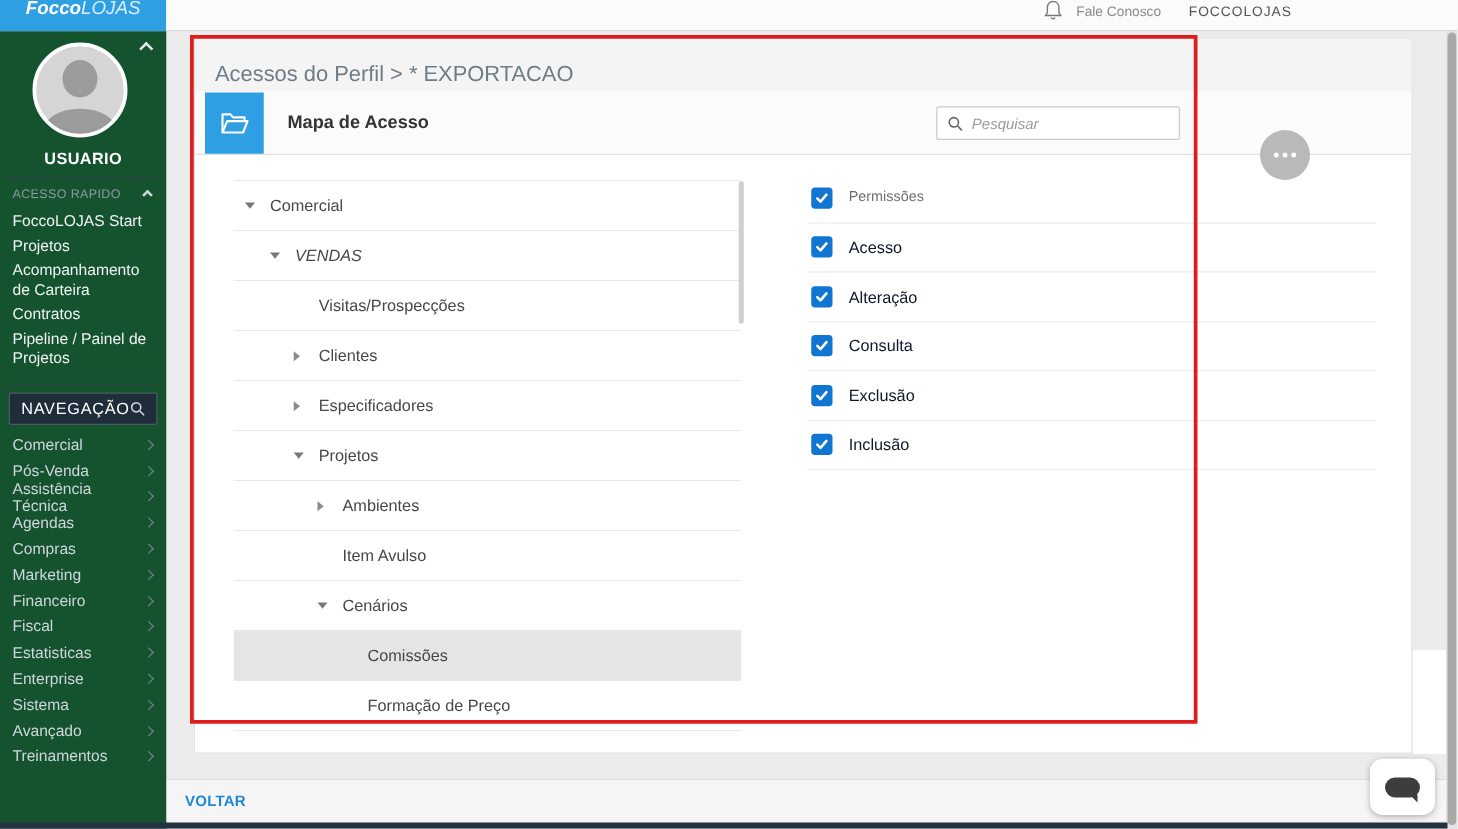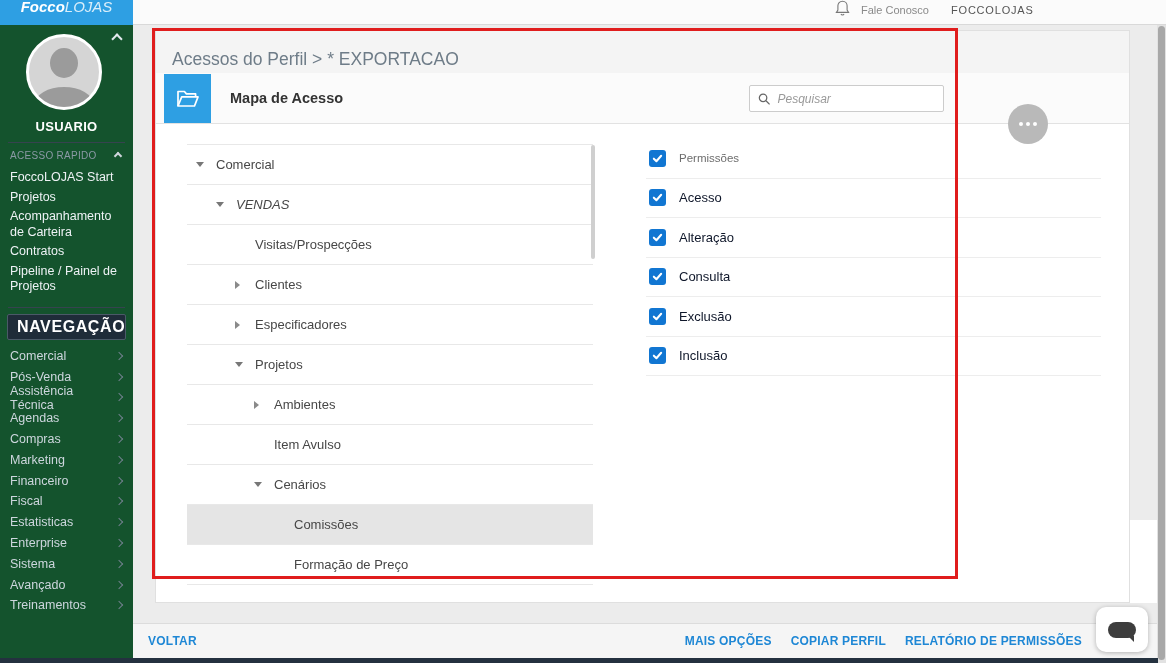--- a/index.html
+++ b/index.html
@@ -55,21 +55,21 @@
     padding:7px 12px 3px 10px; }
   .quick-header span:first-child { font-size:10px; color:#8b99a5; letter-spacing:.3px; }
   .chev-up.small { width:6px; height:6px; border-width:2px; border-color:#cfd6dc; }
   .quick-list { padding:2px 10px 8px 10px; }
   .quick-item { font-size:12.5px; line-height:15.5px; color:#eef2f5; margin:4px 0; cursor:pointer; width:114px; }
   .nav-search {
     margin:6px 7px; height:26px; border:1px solid #4b5a68; border-radius:2px;
     background:#1f2c39; display:flex; align-items:center; justify-content:space-between;
     padding:0 9px; cursor:pointer;
   }
-  .nav-search span { font-size:16px; font-weight:700; color:#fff; letter-spacing:.6px; }
+  .nav-search span { font-size:13px; font-weight:400; color:#fff; letter-spacing:.6px; }
   .nav-list { margin-top:1px; }
   .nav-item { height:20.8px; display:flex; align-items:center; justify-content:space-between;
     padding:0 11px 0 10px; cursor:pointer; }
   .nav-label { font-size:12.5px; color:#cdd6dd; }
   .nav-chev { width:6px; height:6px; border-right:1.5px solid #70808d; border-top:1.5px solid #70808d;
     transform:rotate(45deg); flex-shrink:0; }
   
   .card {
     position:absolute; left:155px; top:30px; width:975px; height:573px;
     background:#fff; border:1px solid #e0e0e0; z-index:1;
@@ -409,25 +409,20 @@
     </div>
 </main>
 
 <div class="fab-ellipsis">
   <span class="dots"></span>
 </div>
 <div class="white-notch"></div>
 
 <footer class="bottombar">
   <span class="footer-link voltar">VOLTAR</span>
-  <div class="footer-right">
-    <span class="footer-link">MAIS OPÇÕES</span>
-    <span class="footer-link">COPIAR PERFIL</span>
-    <span class="footer-link">RELATÓRIO DE PERMISSÕES</span>
-  </div>
 </footer>
 
 <div class="chat-fab">
   <span class="chat-bubble"></span>
 </div>
 <div class="vscroll">
   <div class="vthumb"></div>
 </div>
 <div class="bottom-strip"></div>
 <div class="red-annotation"></div>

